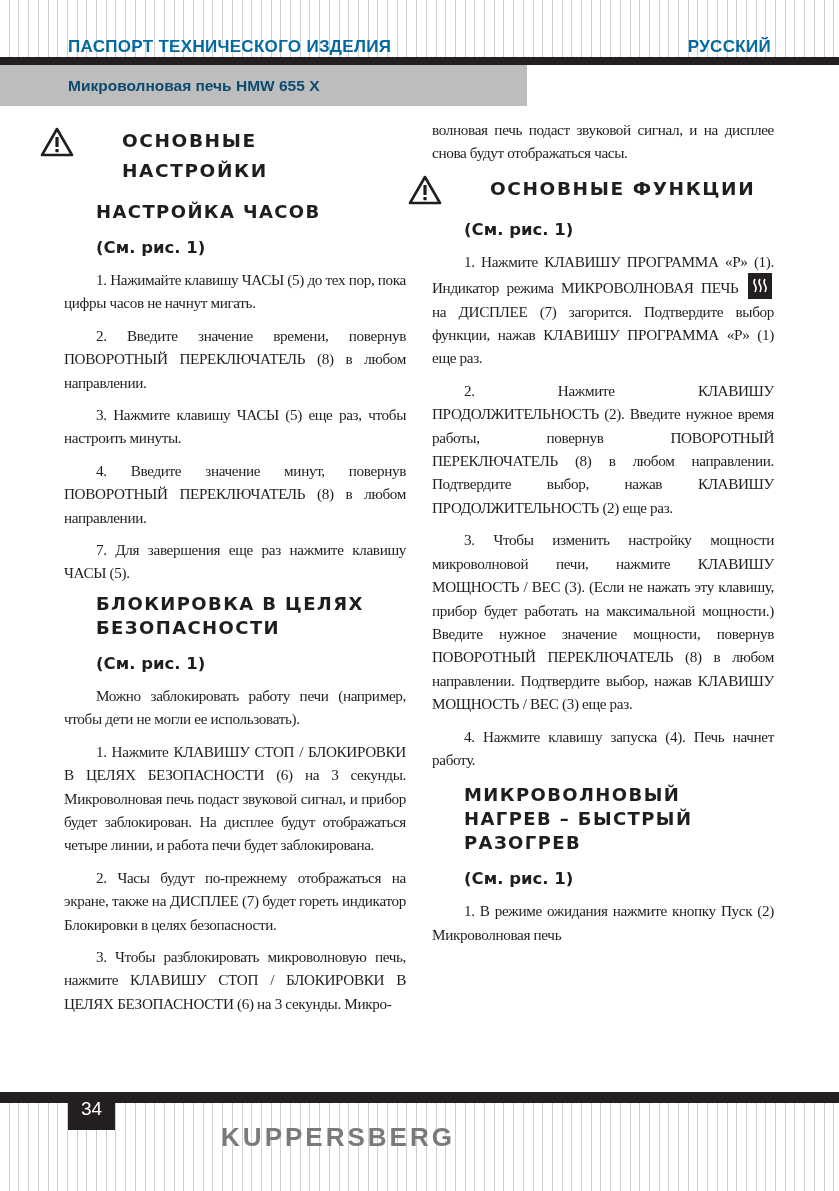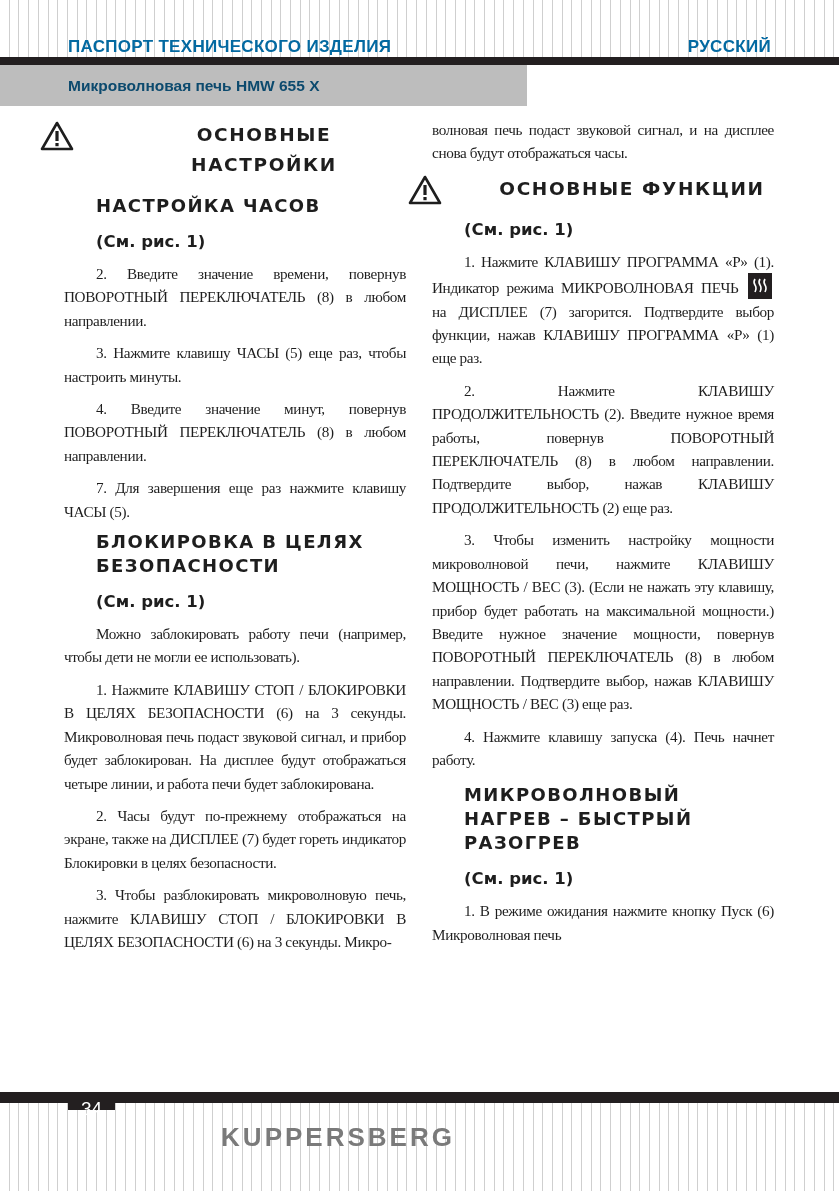--- a/index.html
+++ b/index.html
@@ -16,28 +16,28 @@
   #top-bar { position:absolute; top:57px; left:0; width:839px; height:8px; background:#231f20; }
   #model-bar { position:absolute; top:65px; left:0; width:527px; height:41px; background:#bdbdbd; }
   #model-text { position:absolute; left:68px; top:77px; font-family:"Liberation Sans", sans-serif;
     font-weight:bold; font-size:15.5px; color:#0c4a6e; }
   .col { position:absolute; top:118px; width:342px; }
   #col-left { left:64px; }
   #col-right { left:432px; }
   p { margin:0 0 9px 0; font-size:15.2px; line-height:23.4px; text-align:justify; text-indent:32px;
       font-family:Liberation Serif, serif; letter-spacing:-0.35px; }
   p.noindent { text-indent:0; }
-  .h1 { position:relative; font-weight:bold; font-size:18.5px; letter-spacing:1.6px; margin:2px 0 14px 0;
-        padding-left:58px; line-height:30px;text-align:center; }
+  .h1 { position:relative; font-weight:bold; font-size:18.5px; letter-spacing:1.6px; margin:8px 0 14px 0;
+        padding-left:58px; line-height:30px; }
   .h1 .warn { position:absolute; left:-24px; top:1px; width:34px; height:30px; }
   .h2 { font-weight:bold; font-size:18px; letter-spacing:1.4px; margin:0 0 12px 32px; line-height:24px; }
   .h3 { font-weight:bold; font-size:16.5px; margin:4px 0 8px 32px; line-height:24px; }
   .mw-icon { display:inline-block; vertical-align:-6px; width:24px; height:26px; background:#231f20; margin:0 2px; }
   #bottom-bar { position:absolute; top:1092px; left:0; width:839px; height:11px; background:#231f20; }
-  #page-num-box { position:absolute; top:1092px; left:68px; width:47px; height:18px; background:#231f20;
+  #page-num-box { position:absolute; top:1092px; left:68px; width:47px; height:38px; background:#231f20;
     color:#fff; font-family:"Liberation Sans", sans-serif; font-size:19px; text-align:center; line-height:34px; }
   #brand { position:absolute; top:1122px; left:0; width:676px; text-align:center;
     font-family:"Liberation Sans", sans-serif; font-weight:bold; font-size:26px; letter-spacing:3px; color:#7a7a7a; }
 </style>
 </head>
 <body>
 
 <div class="stripes" id="top-stripes"></div>
 <div class="hdr-title" id="doc-title">ПАСПОРТ ТЕХНИЧЕСКОГО ИЗДЕЛИЯ</div>
 <div class="hdr-title" id="lang">РУССКИЙ</div>
@@ -49,20 +49,21 @@
   <div class="h1">
     <svg class="warn" viewBox="0 0 34 30">
       <path d="M17 2 L32 28 L2 28 Z" fill="none" stroke="#1e1e1e" stroke-width="2.6" stroke-linejoin="round"></path>
       <rect x="15.4" y="10" width="3.2" height="10" fill="#1e1e1e"></rect>
       <rect x="15.4" y="22" width="3.2" height="3.2" fill="#1e1e1e"></rect>
     </svg>
     <span>ОСНОВНЫЕ НАСТРОЙКИ</span>
   </div>
   <div class="h2">НАСТРОЙКА ЧАСОВ</div>
   <div class="h3">(См. рис. 1)</div>
+  <p>1. Нажимайте клавишу ЧАСЫ (5) до тех пор, пока цифры часов не начнут мигать.</p>
   <p>2. Введите значение времени, повернув ПОВОРОТНЫЙ ПЕРЕКЛЮЧАТЕЛЬ (8) в любом направлении.</p>
   <p>3. Нажмите клавишу ЧАСЫ (5) еще раз, чтобы настроить минуты.</p>
   <p>4. Введите значение минут, повернув ПОВОРОТНЫЙ ПЕРЕКЛЮЧАТЕЛЬ (8) в любом направлении.</p>
   <p>7. Для завершения еще раз нажмите клавишу ЧАСЫ (5).</p>
   <div class="h2" style="margin-top:-2px">БЛОКИРОВКА В ЦЕЛЯХ БЕЗОПАСНОСТИ</div>
   <div class="h3">(См. рис. 1)</div>
   <p>Можно заблокировать работу печи (например, чтобы дети не могли ее использовать).</p>
   <p>1. Нажмите КЛАВИШУ СТОП / БЛОКИРОВКИ В ЦЕЛЯХ БЕЗОПАСНОСТИ (6) на 3 секунды. Микроволновая печь подаст звуковой сигнал, и прибор будет заблокирован. На дисплее будут отображаться четыре линии, и работа печи будет заблокирована.</p>
   <p>2. Часы будут по-прежнему отображаться на экране, также на ДИСПЛЕЕ (7) будет гореть индикатор Блокировки в целях безопасности.</p>
   <p>3. Чтобы разблокировать микроволновую печь, нажмите КЛАВИШУ СТОП / БЛОКИРОВКИ В ЦЕЛЯХ БЕЗОПАСНОСТИ (6) на 3 секунды. Микро-</p>
@@ -87,19 +88,19 @@
       <path d="M12 6 q-2 3 0 6 q2 3 0 7" stroke="#fff" stroke-width="1.6" fill="none"></path>
       <path d="M17 6 q-2 3 0 6 q2 3 0 7" stroke="#fff" stroke-width="1.6" fill="none"></path>
     </svg>
     <span>на ДИСПЛЕЕ (7) загорится. Подтвердите выбор функции, нажав КЛАВИШУ ПРОГРАММА «P» (1) еще раз.</span>
   </p>
   <p>2. Нажмите КЛАВИШУ ПРОДОЛЖИТЕЛЬНОСТЬ (2). Введите нужное время работы, повернув ПОВОРОТНЫЙ ПЕРЕКЛЮЧАТЕЛЬ (8) в любом направлении. Подтвердите выбор, нажав КЛАВИШУ ПРОДОЛЖИТЕЛЬНОСТЬ (2) еще раз.</p>
   <p>3. Чтобы изменить настройку мощности микроволновой печи, нажмите КЛАВИШУ МОЩНОСТЬ / ВЕС (3). (Если не нажать эту клавишу, прибор будет работать на максимальной мощности.) Введите нужное значение мощности, повернув ПОВОРОТНЫЙ ПЕРЕКЛЮЧАТЕЛЬ (8) в любом направлении. Подтвердите выбор, нажав КЛАВИШУ МОЩНОСТЬ / ВЕС (3) еще раз.</p>
   <p>4. Нажмите клавишу запуска (4). Печь начнет работу.</p>
   <div class="h2" style="margin-top:12px">МИКРОВОЛНОВЫЙ НАГРЕВ – БЫСТРЫЙ РАЗОГРЕВ</div>
   <div class="h3">(См. рис. 1)</div>
-  <p>1. В режиме ожидания нажмите кнопку Пуск (6) Микроволновая печь</p>
+  <p>1. В режиме ожидания нажмите кнопку Пуск (2) Микроволновая печь</p>
 </div>
 
 <div id="bottom-bar"></div>
 <div class="stripes" id="bottom-stripes"></div>
 <div id="page-num-box">34</div>
 <div id="brand">KUPPERSBERG</div>
 
 </body></html>

